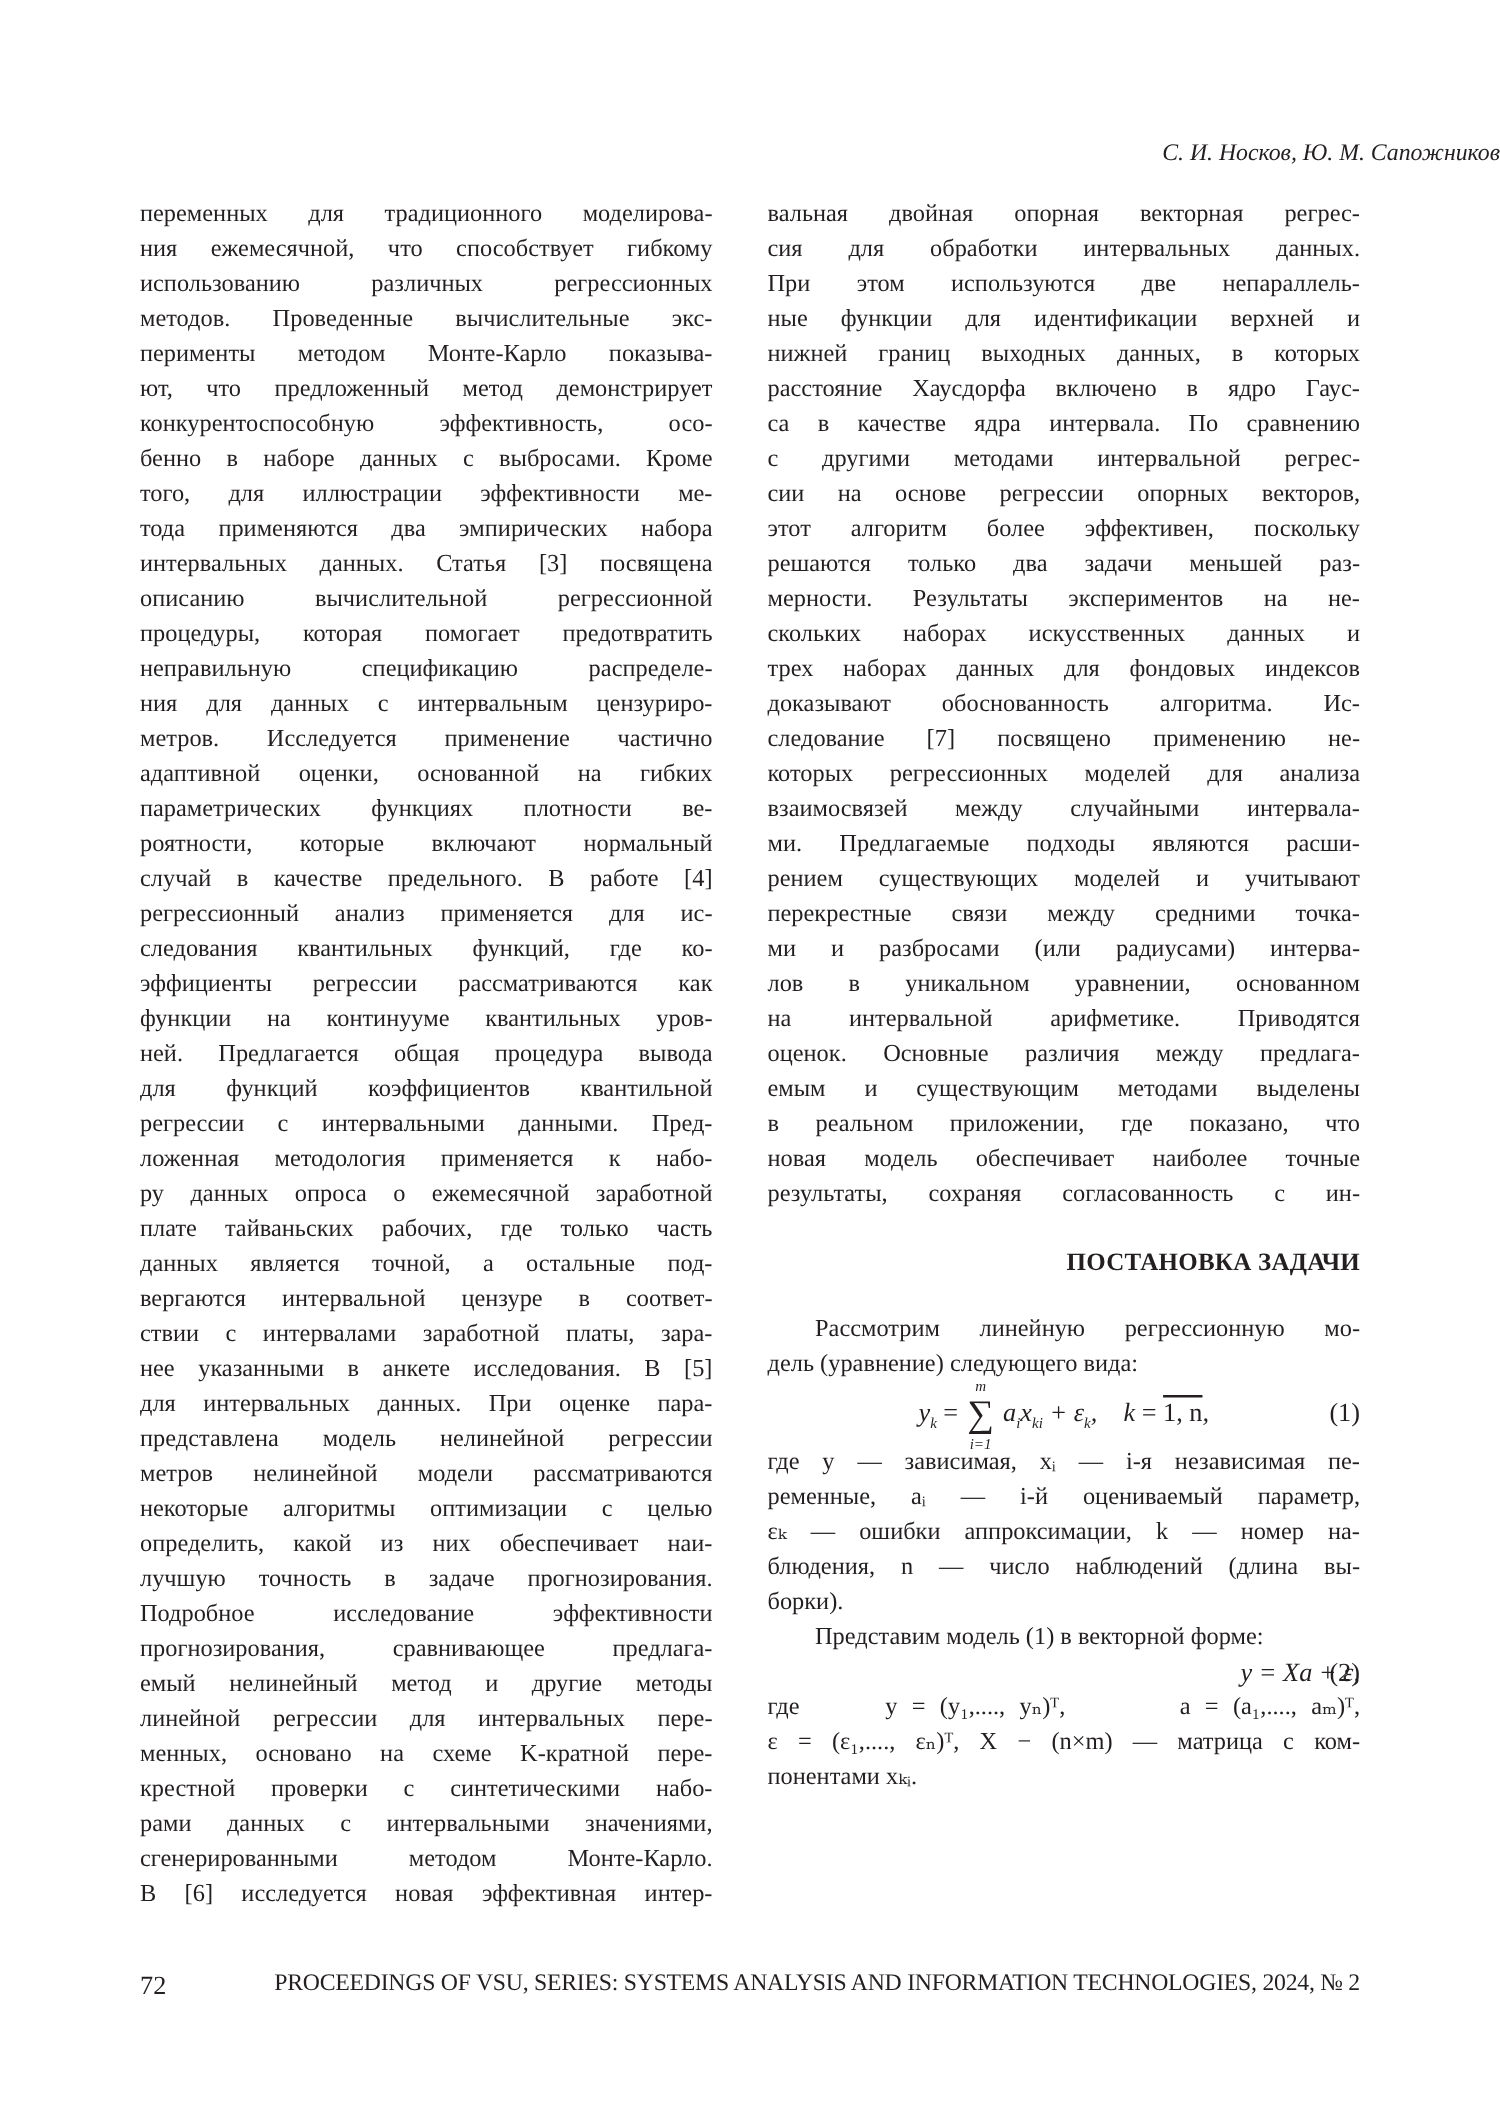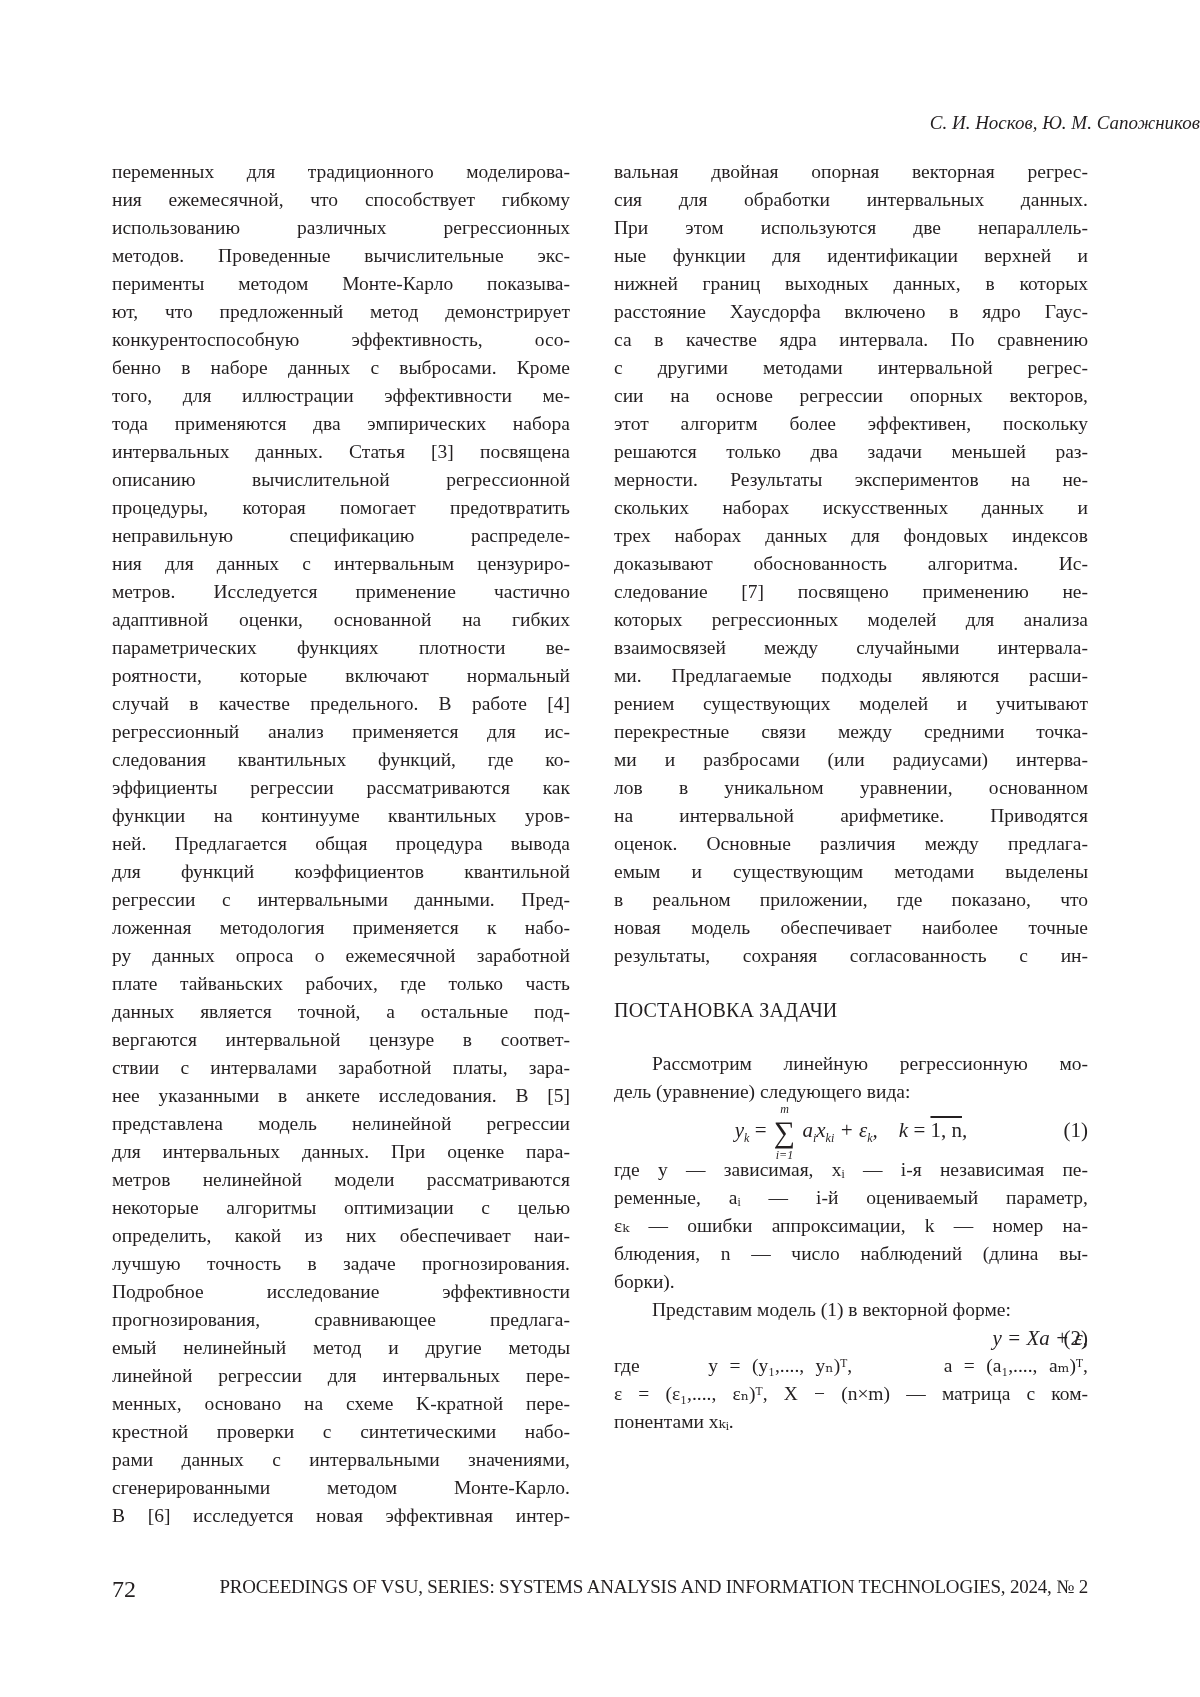--- a/index.html
+++ b/index.html
@@ -6,34 +6,34 @@
   body { width:1200px; height:1697px; position:relative; overflow:hidden;
          font-family:"Liberation Serif","DejaVu Serif",serif; color:#231f20; }
   .running-head { position:absolute; top:112px; left:0; width:1200px; text-align:right;
                   font-style:italic; font-size:19px; }
   .col { position:absolute; top:158px; width:458px; font-size:19.5px; line-height:28px; }
   .col.left { left:112px; }
   .col.right { left:614px; width:474px; }
   .ln { display:block; white-space:nowrap; text-align:justify; text-align-last:justify; height:28px; overflow:visible; }
   .ln.last { text-align-last:left; }
   .ln.indent { padding-left:38px; }
-  .heading { display:block; text-align:left; font-weight:normal; font-size:20px; height:28px; margin:26px 0 26px 0; letter-spacing:0.2px; }
+  .heading { display:block; text-align:right; font-weight:bold; font-size:20px; height:28px; margin:26px 0 26px 0; letter-spacing:0.2px; }
   .eq { display:block; position:relative; height:50px; font-family:"Liberation Serif",serif; font-size:21px; }
   .eq .body { position:absolute; left:0; right:0; text-align:center; top:10px; font-style:italic; }
   .eq .num { position:absolute; right:0; top:10px; font-style:normal; }
   .eq2 { height:28px; }
   .eq2 .body, .eq2 .num { top:0;text-align:right; }
   .sum { display:inline-block; position:relative; font-style:normal; font-size:30px; vertical-align:middle; margin:0 2px; line-height:1; }
   .sum .sup, .sum .sub { position:absolute; left:0; right:0; text-align:center; font-size:12px; font-style:italic; }
   .sum .sup { top:-14px; }
   .sum .sub { bottom:-14px; }
   .over { text-decoration:overline; font-style:normal; }
   sub, sup { font-size:12px; }
   .footer { position:absolute; top:1576px; left:112px; width:976px; font-size:19px; }
-  .footer .pnum { position:absolute; left:0; font-size:24px; }
+  .footer .pnum { position:absolute; left:0; font-size:21px; }
   .footer .journal { position:absolute; right:0; letter-spacing:-0.2px; }
 </style>
 </head>
 <body>
 
 <div class="running-head">С. И. Носков, Ю. М. Сапожников</div>
 
 <div class="col left" id="leftcol">
     <span class="ln">переменных для традиционного моделирова-</span>
     <span class="ln">ния ежемесячной, что способствует гибкому</span>
@@ -62,22 +62,22 @@
     <span class="ln">ней. Предлагается общая процедура вывода</span>
     <span class="ln">для функций коэффициентов квантильной</span>
     <span class="ln">регрессии с интервальными данными. Пред-</span>
     <span class="ln">ложенная методология применяется к набо-</span>
     <span class="ln">ру данных опроса о ежемесячной заработной</span>
     <span class="ln">плате тайваньских рабочих, где только часть</span>
     <span class="ln">данных является точной, а остальные под-</span>
     <span class="ln">вергаются интервальной цензуре в соответ-</span>
     <span class="ln">ствии с интервалами заработной платы, зара-</span>
     <span class="ln">нее указанными в анкете исследования. В [5]</span>
+    <span class="ln">для интервальных данных. При оценке пара-</span>
     <span class="ln">представлена модель нелинейной регрессии</span>
-    <span class="ln">для интервальных данных. При оценке пара-</span>
     <span class="ln">метров нелинейной модели рассматриваются</span>
     <span class="ln">некоторые алгоритмы оптимизации с целью</span>
     <span class="ln">определить, какой из них обеспечивает наи-</span>
     <span class="ln">лучшую точность в задаче прогнозирования.</span>
     <span class="ln">Подробное исследование эффективности</span>
     <span class="ln">прогнозирования, сравнивающее предлага-</span>
     <span class="ln">емый нелинейный метод и другие методы</span>
     <span class="ln">линейной регрессии для интервальных пере-</span>
     <span class="ln">менных, основано на схеме K-кратной пере-</span>
     <span class="ln">крестной проверки с синтетическими набо-</span>

